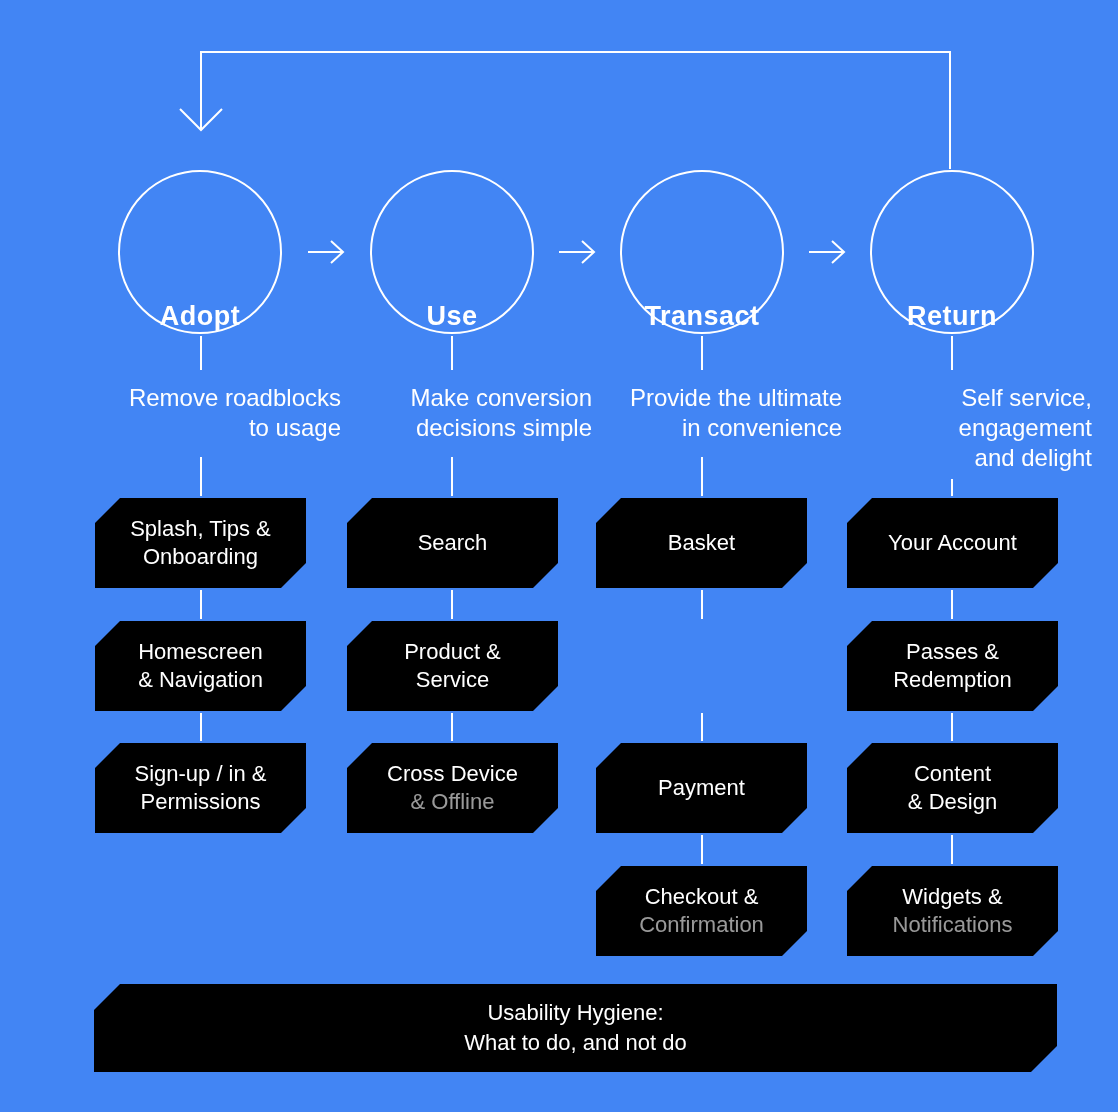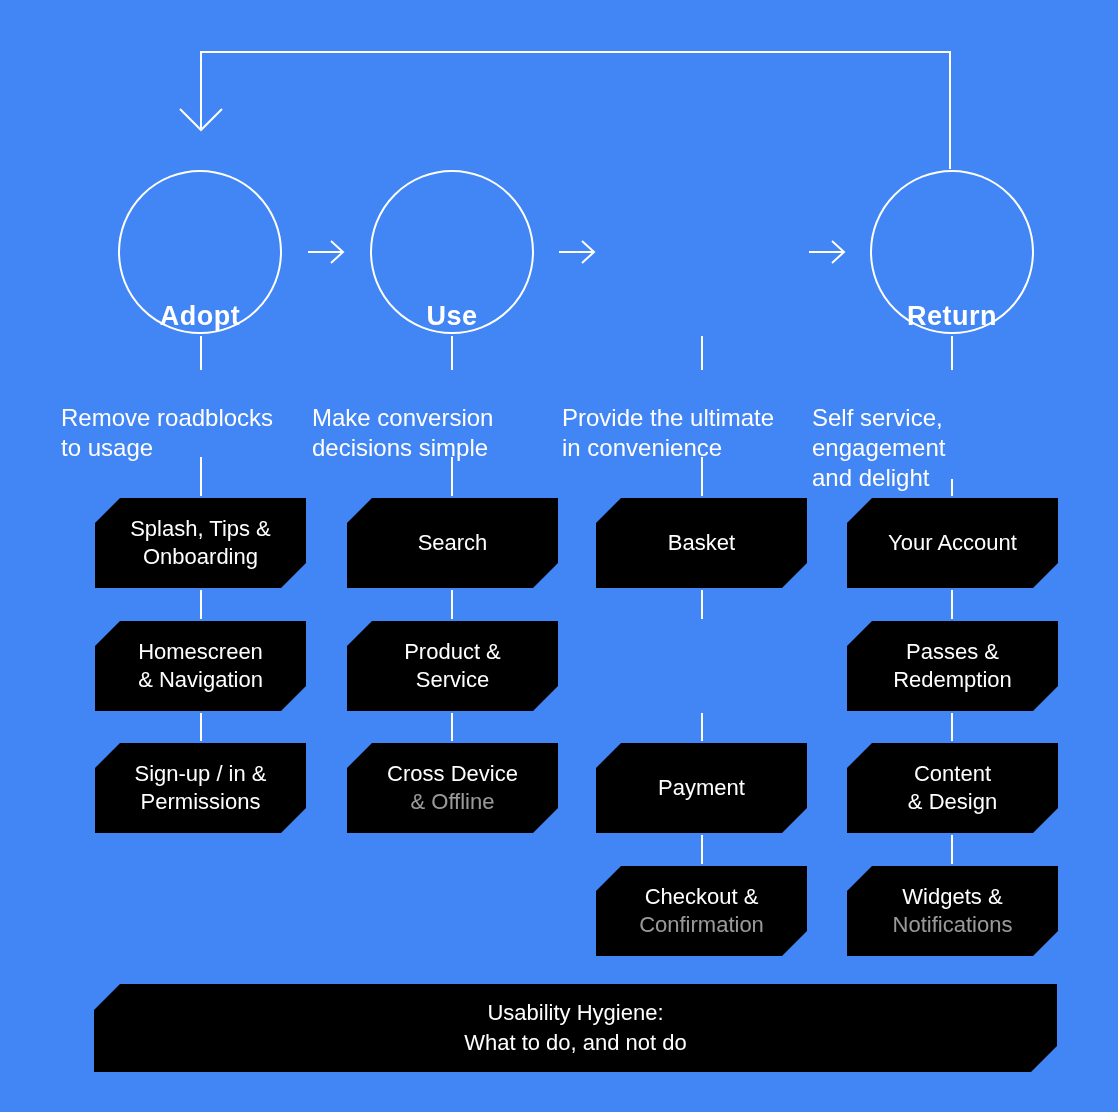--- a/index.html
+++ b/index.html
@@ -19,23 +19,22 @@
   .circle{
     position:absolute;width:164px;height:164px;top:170px;
     border:2px solid var(--line);border-radius:50%;
     display:flex;align-items:flex-end;justify-content:center;
   }
   .circle span{
     color:var(--text);font-size:27px;font-weight:bold;letter-spacing:0.5px;
   }
   .desc{
     position:absolute;top:383px;width:280px;
-    color:var(--text);font-size:24px;line-height:30px;text-align:left;
+    color:var(--text);font-size:24px;line-height:30px;text-align:right;
     white-space:pre-line;
-    margin-top:20px;
   }
   .hexbox{position:absolute;width:213px;height:92px;}
   .hexbox svg{position:absolute;left:0;top:0;width:100%;height:100%;}
   .hexbox .label{
     position:absolute;left:0;top:0;width:100%;height:100%;
     display:flex;flex-direction:column;align-items:center;justify-content:center;
     color:var(--text);font-size:22px;line-height:28px;text-align:center;
   }
   .hexbox .label .faded{color:var(--faded);}
   .footerbox{position:absolute;left:93px;top:983px;width:965px;height:90px;}
@@ -96,20 +95,23 @@
       <line x1="952" y1="835" x2="952" y2="864"></line>
     </g>
   </svg>
 
   <div class="circle c0">
     <span>Adopt</span>
   </div>
   <div class="circle c1">
     <span>Use</span>
   </div>
+  <div class="circle c2">
+    <span>Transact</span>
+  </div>
   <div class="circle c3">
     <span>Return</span>
   </div>
 
   <div class="desc d0">Remove roadblocks
 to usage</div>
   <div class="desc d1">Make conversion
 decisions simple</div>
   <div class="desc d2">Provide the ultimate
 in convenience</div>

